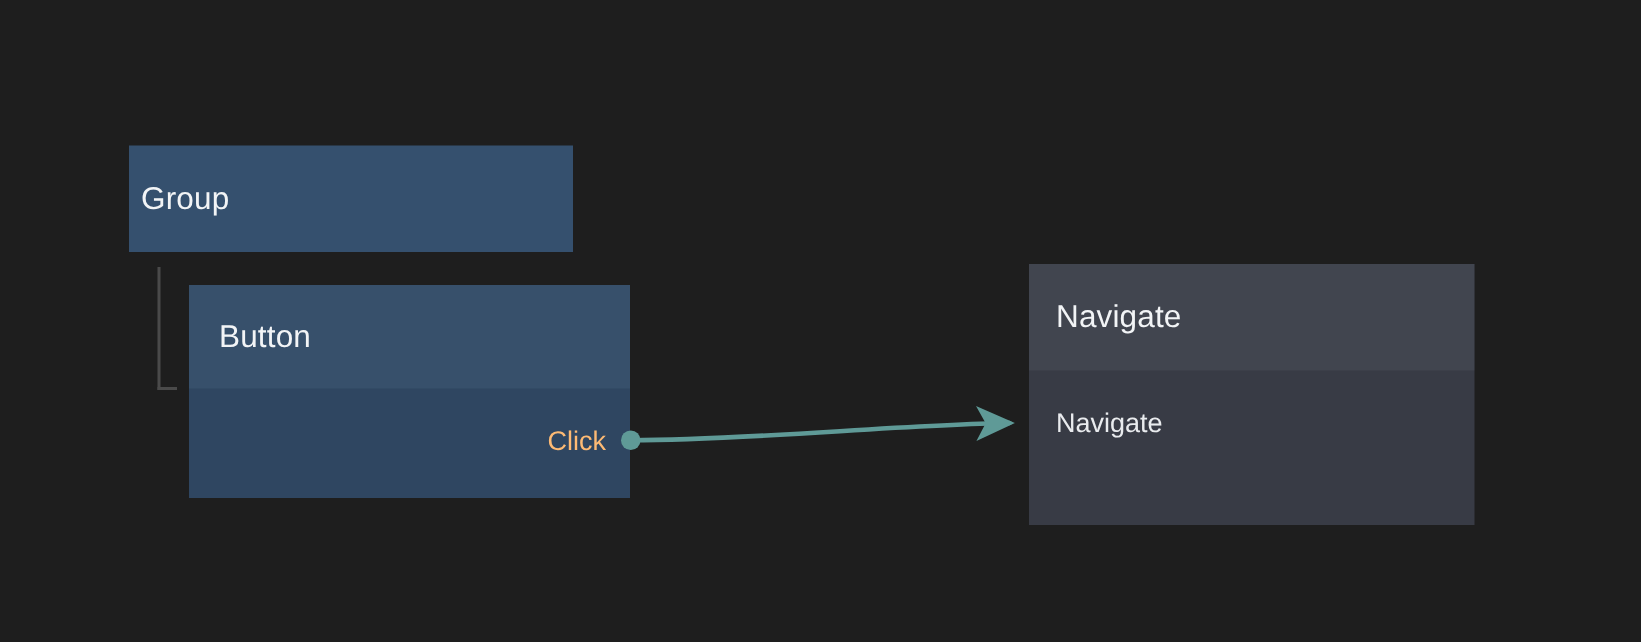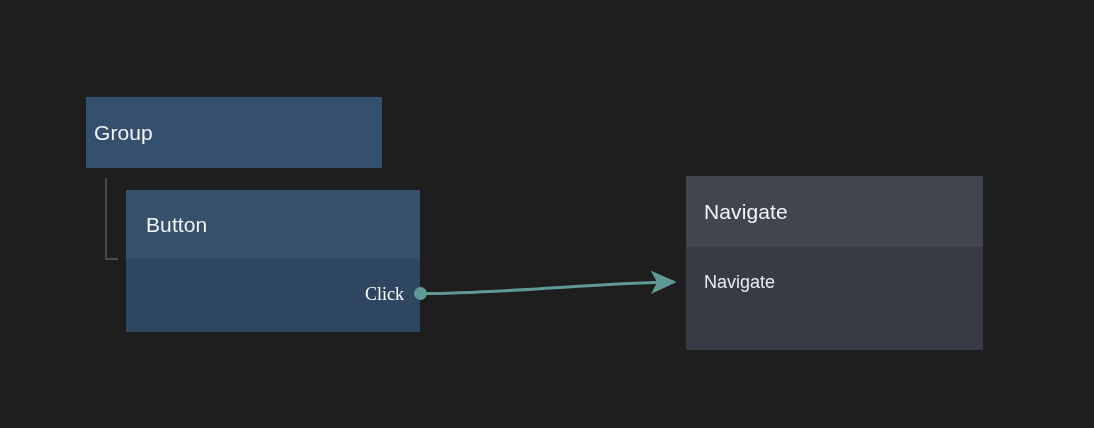--- a/index.html
+++ b/index.html
@@ -95,24 +95,23 @@
   
   .port-row-out {
     position: absolute;
     right: 16px;
     top: 25px;
     display: flex;
     align-items: center;
     justify-content: flex-end;
   }
   .port-label {
-    color: #ffffff;
+    color: #fdba74;
     font-size: 18px;
     white-space: nowrap;
-    font-family: Liberation Serif, serif;
   }
   .port-dot {
     position: absolute;
     left: 414px;
     top: 287px;
     width: 13px;
     height: 13px;
     border-radius: 50%;
     background: #5f9a97;
   }

